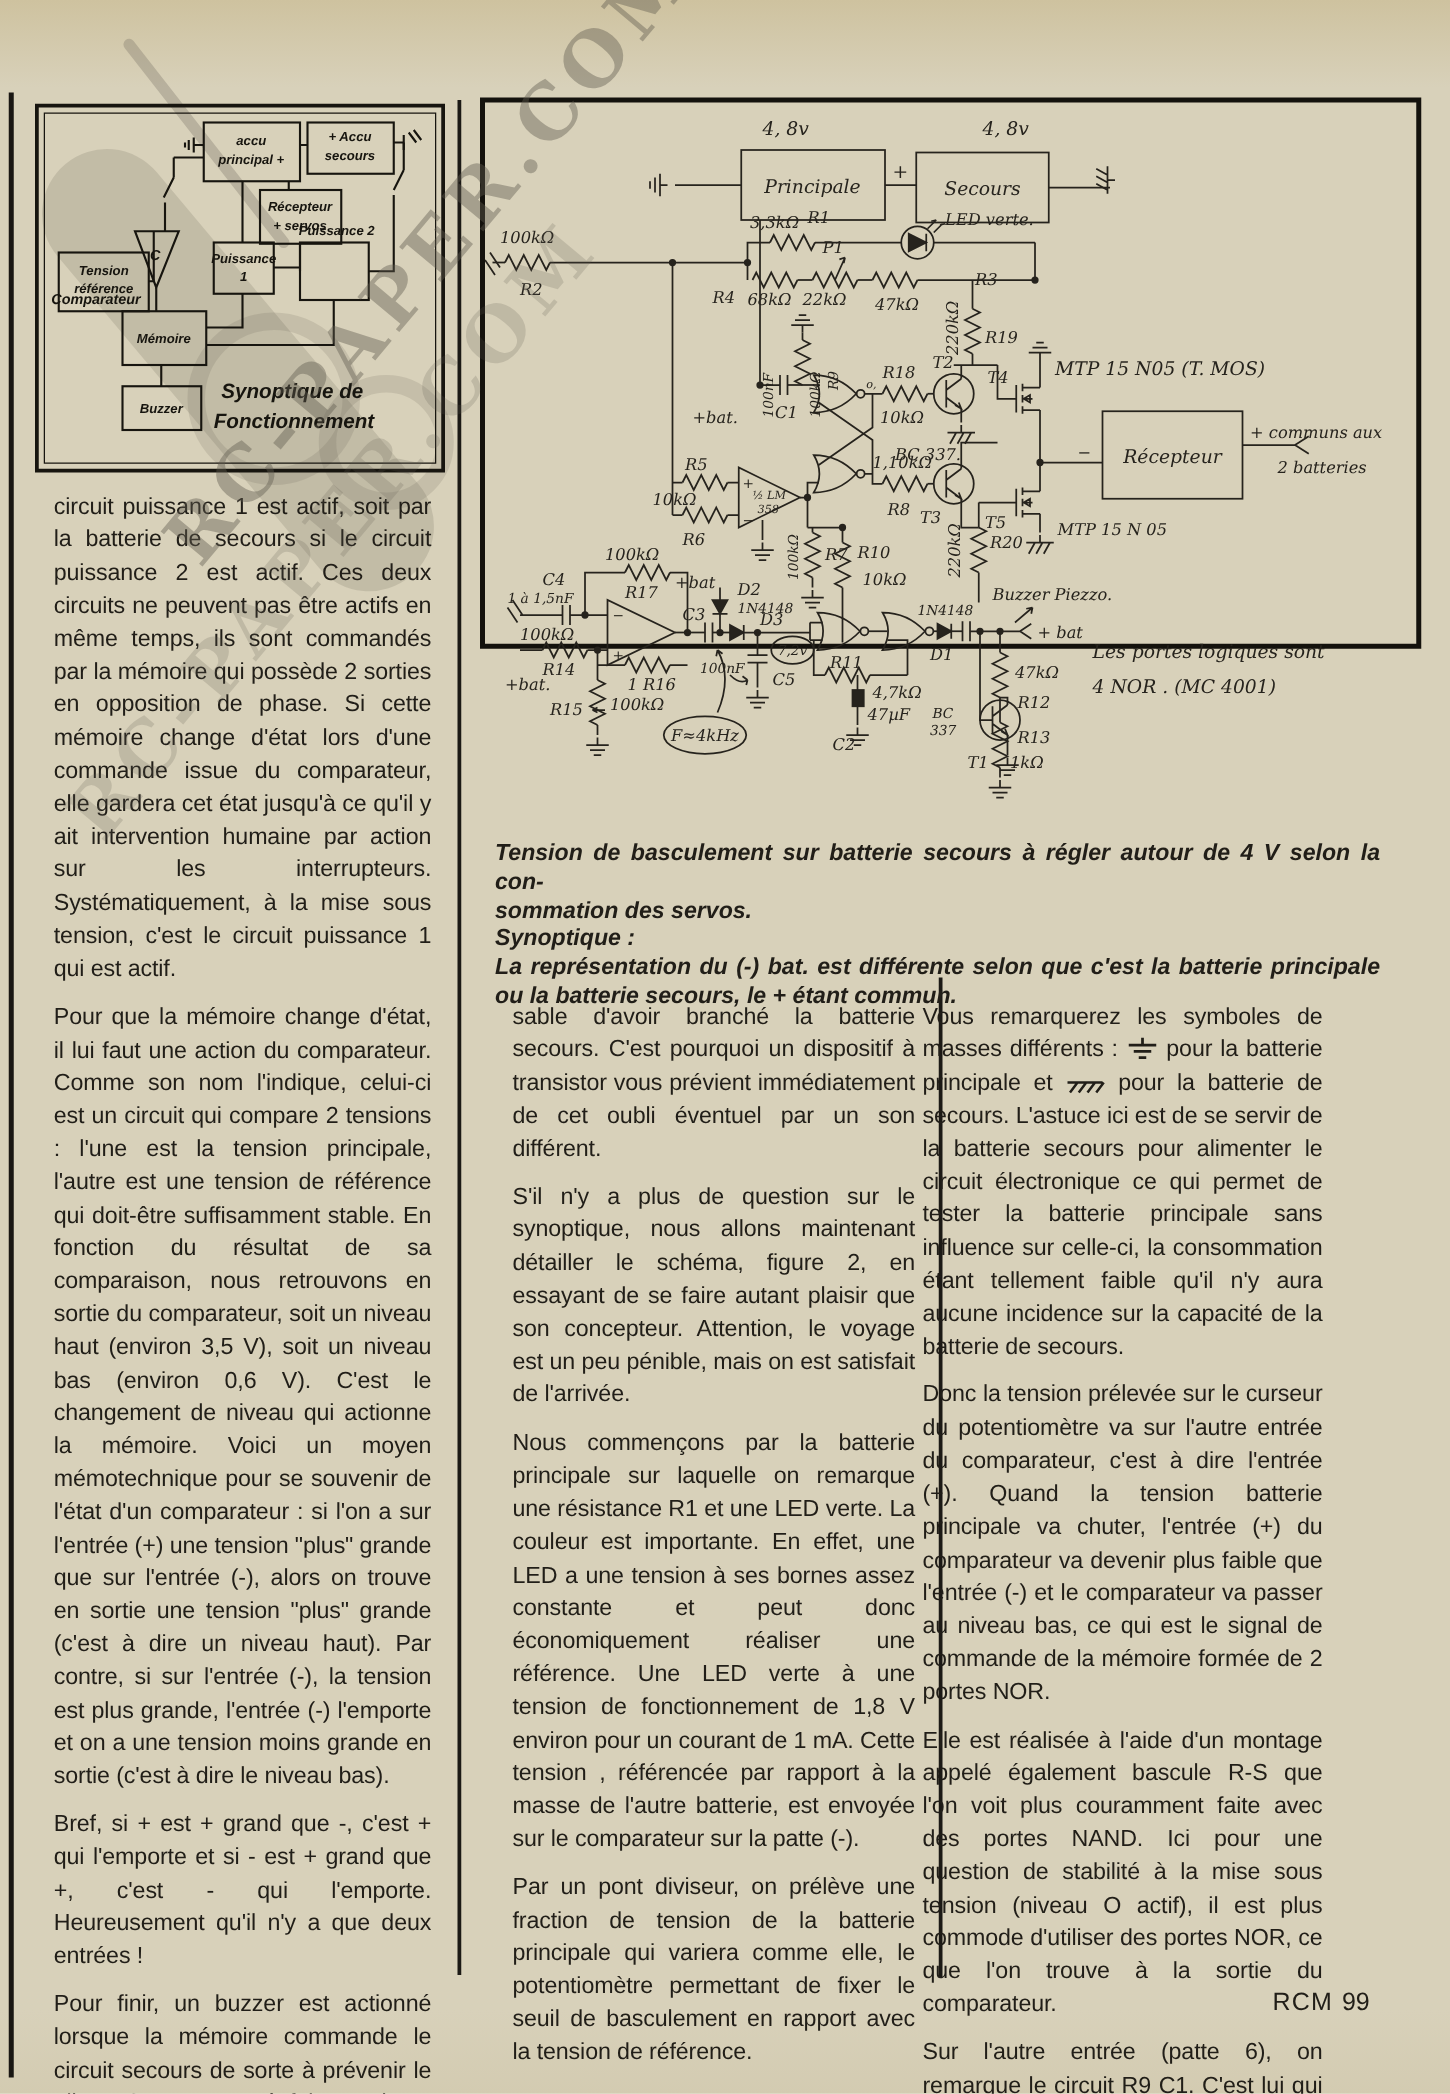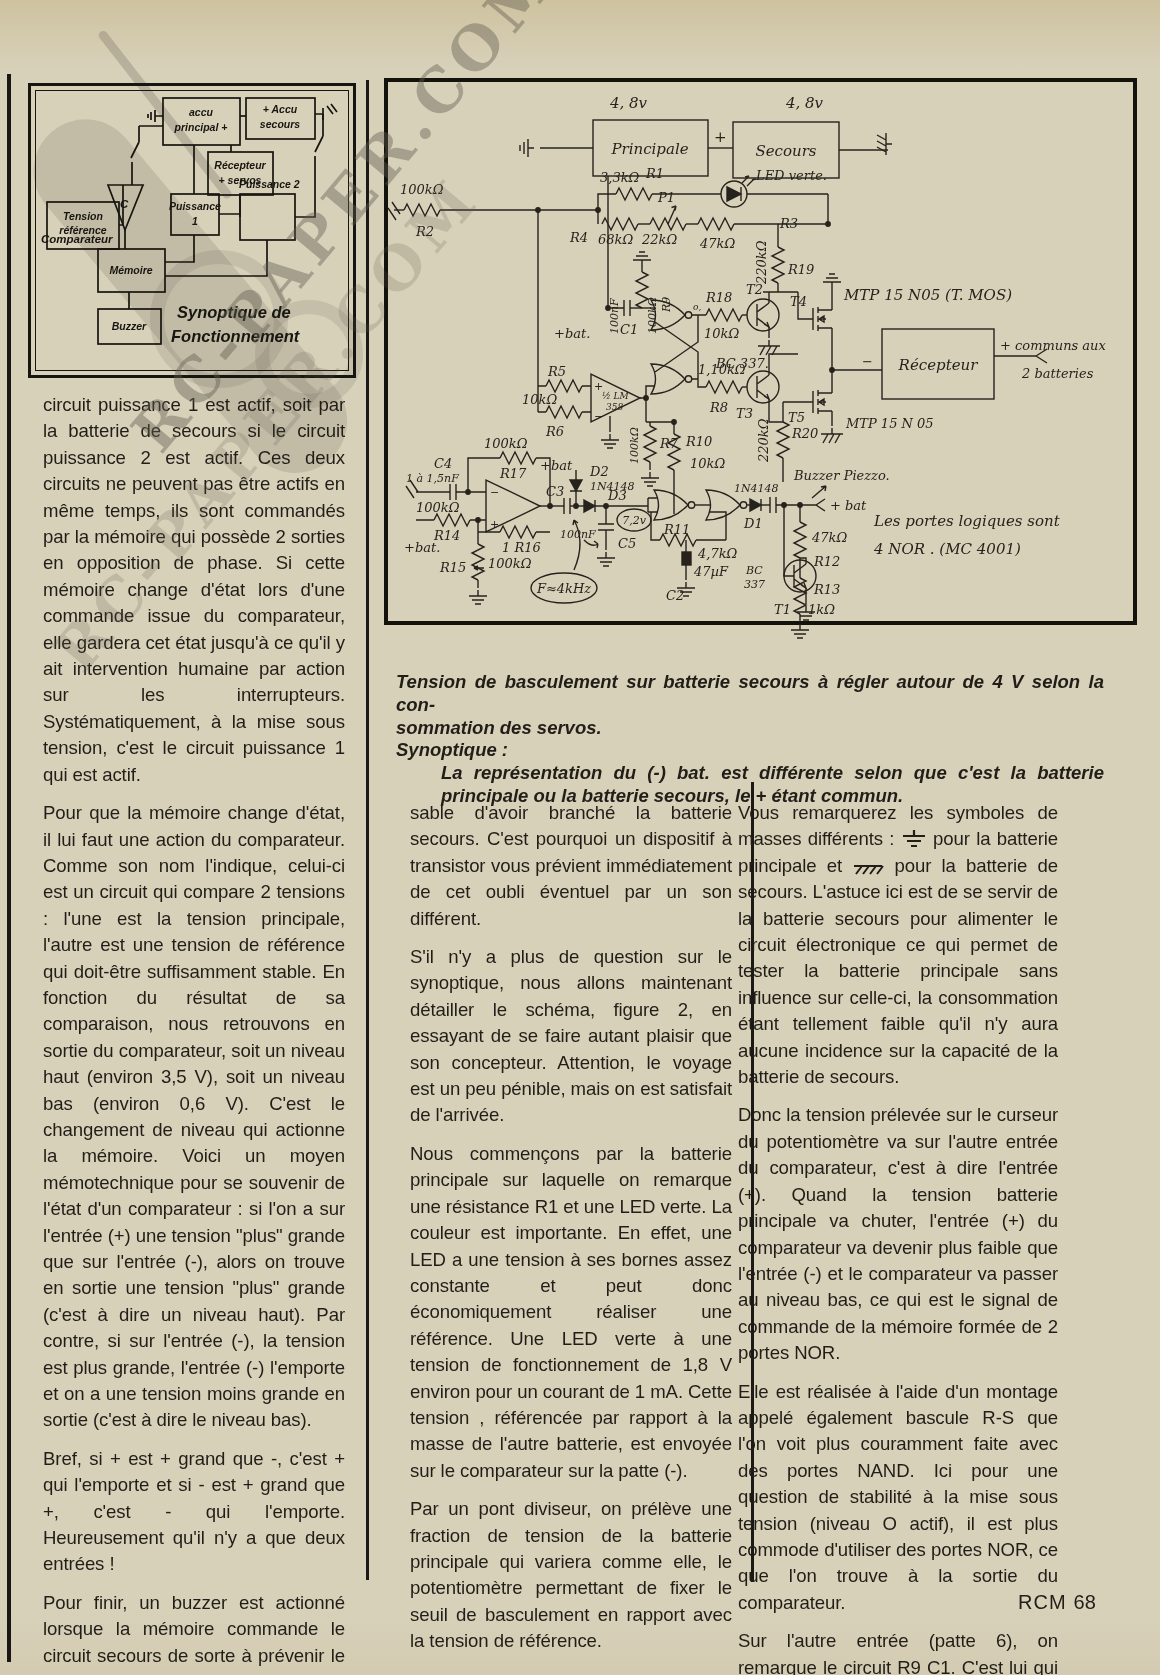--- a/index.html
+++ b/index.html
@@ -17,21 +17,21 @@
       color:rgba(96,90,78,.42);transform-origin:0 0;pointer-events:none;white-space:nowrap;}
   #wm1{left:118px;top:420px;font-size:60px;transform:rotate(-50deg);}
   #wm2{left:40px;top:640px;font-size:60px;transform:rotate(-50deg);color:rgba(96,90,78,.20);}
   
   #edge-line{left:7px;top:74px;width:4px;height:1588px;background:#191713;z-index:2;}
   #rule-mid-left{left:366px;top:80px;width:3px;height:1500px;background:#1b1915;z-index:2;}
   #rule-mid-right{left:751px;top:782px;width:3px;height:800px;background:#1b1915;z-index:2;}
   
   #fig-syn{left:28px;top:83px;width:322px;height:289px;border:3px solid #17150f;
            outline:1px solid #17150f;outline-offset:-8px;z-index:3;}
-  #fig-sch{left:384px;top:78px;width:753px;height:547px;border:4px solid #14120d;box-sizing:border-box;z-index:3;}
+  #fig-sch{left:384px;top:78px;width:753px;height:441px;border:4px solid #14120d;box-sizing:border-box;z-index:3;}
   svg{display:block;}
   .syn-label{font:bold italic 10.5px "Liberation Sans",sans-serif;fill:#17150f;}
   .syn-big{font:bold italic 16.5px "Liberation Sans",sans-serif;fill:#17150f;}
   .syn-med{font:bold italic 11.5px "Liberation Sans",sans-serif;fill:#17150f;}
   .hl{font:italic 13px "DejaVu Serif",serif;fill:#26231d;}
   .hl15{font:italic 15px "DejaVu Serif",serif;fill:#26231d;}
   .hl11{font:italic 11px "DejaVu Serif",serif;fill:#26231d;}
   .hl9{font:italic 9px "DejaVu Serif",serif;fill:#26231d;}
   .mid{text-anchor:middle;}
   
@@ -391,21 +391,21 @@
     <text class="hl15" x="486" y="444">Les portes logiques sont</text>
     <text class="hl15" x="486" y="472">4 NOR .   (MC 4001)</text>
   </g>
 </svg>
 </div>
 
 <div class="abs" id="caption">
   <div class="just">Tension de basculement sur batterie secours à régler autour de 4 V selon la con-</div>
   <div>sommation des servos.</div>
   <div>Synoptique :</div>
-  <div style="text-align:justify;margin-left:45px;">La représentation du (-) bat. est différente selon que c'est la batterie principale ou la batterie secours, le + étant commun.</div>
+  <div style="text-align:justify;">La représentation du (-) bat. est différente selon que c'est la batterie principale ou la batterie secours, le + étant commun.</div>
 </div>
 
 <div class="abs col" id="col-left">
   <p>circuit puissance 1 est actif, soit par la batterie de secours si le circuit puissance 2 est actif. Ces deux circuits ne peuvent pas être actifs en même temps, ils sont commandés par la mémoire qui possède 2 sorties en opposition de phase. Si cette mémoire change d'état lors d'une commande issue du comparateur, elle gardera cet état jusqu'à ce qu'il y ait intervention humaine par action sur les interrupteurs. Systématiquement, à la mise sous tension, c'est le circuit puissance 1 qui est actif.</p>
   <p>Pour que la mémoire change d'état, il lui faut une action du comparateur. Comme son nom l'indique, celui-ci est un circuit qui compare 2 tensions : l'une est la tension principale, l'autre est une tension de référence qui doit-être suffisamment stable. En fonction du résultat de sa comparaison, nous retrouvons en sortie du comparateur, soit un niveau haut (environ 3,5 V), soit un niveau bas (environ 0,6 V). C'est le changement de niveau qui actionne la mémoire. Voici un moyen mémotechnique pour se souvenir de l'état d'un comparateur : si l'on a sur l'entrée (+) une tension "plus" grande que sur l'entrée (-), alors on trouve en sortie une tension "plus" grande (c'est à dire un niveau haut). Par contre, si sur l'entrée (-), la tension est plus grande, l'entrée (-) l'emporte et on a une tension moins grande en sortie (c'est à dire le niveau bas).</p>
   <p>Bref, si + est + grand que -, c'est + qui l'emporte et si - est + grand que +, c'est - qui l'emporte. Heureusement qu'il n'y a que deux entrées !</p>
   <p>Pour finir, un buzzer est actionné lorsque la mémoire commande le circuit secours de sorte à prévenir le pilote. On peut tout à fait remplacer ce buzzer par une LED ou mieux, envoyer le signal sur un petit émetteur du type de celui que vous avez utilisé dans l'article sur le variomètre Vzo du RCM d'Avril. Compte-tenu de l'état définitif de basculement du système, il est indispen-</p>
 </div>
 
 <div class="abs col" id="col-mid">
@@ -420,14 +420,14 @@
           <path d="M13,0 V6 M2,6 H24 M6,11 H20 M10,16 H16" stroke="#211e18" stroke-width="2.2" fill="none"></path>
         </svg></span><span> pour la batterie principale et </span><span class="gsym"><svg width="32" height="14" viewBox="0 0 32 14">
           <path d="M2,5 H30 M4,13 l6,-8 M11,13 l6,-8 M18,13 l6,-8 M25,13 l6,-8" stroke="#211e18" stroke-width="2" fill="none"></path>
         </svg></span><span> pour la batterie de secours. L'astuce ici est de se servir de la batterie secours pour alimenter le circuit électronique ce qui permet de tester la batterie principale sans influence sur celle-ci, la consommation étant tellement faible qu'il n'y aura aucune incidence sur la capacité de la batterie de secours.</span></p>
   <p>Donc la tension prélevée sur le curseur du potentiomètre va sur l'autre entrée du comparateur, c'est à dire l'entrée (+). Quand la tension batterie principale va chuter, l'entrée (+) du comparateur va devenir plus faible que l'entrée (-) et le comparateur va passer au niveau bas, ce qui est le signal de commande de la mémoire formée de 2 portes NOR.</p>
   <p>Elle est réalisée à l'aide d'un montage appelé également bascule R-S que l'on voit plus couramment faite avec des portes NAND. Ici pour une question de stabilité à la mise sous tension (niveau O actif), il est plus commode d'utiliser des portes NOR, ce que l'on trouve à la sortie du comparateur.</p>
   <p>Sur l'autre entrée (patte 6), on remarque le circuit R9 C1. C'est lui qui pré-positionne la bascule à la mise sous</p>
 </div>
 
 <div class="abs" id="footer">
-  <span class="mag">RCM</span><span class="num">68</span>
+  <span class="mag">RCM</span><span class="num">99</span>
 </div>
 
 </body></html>

